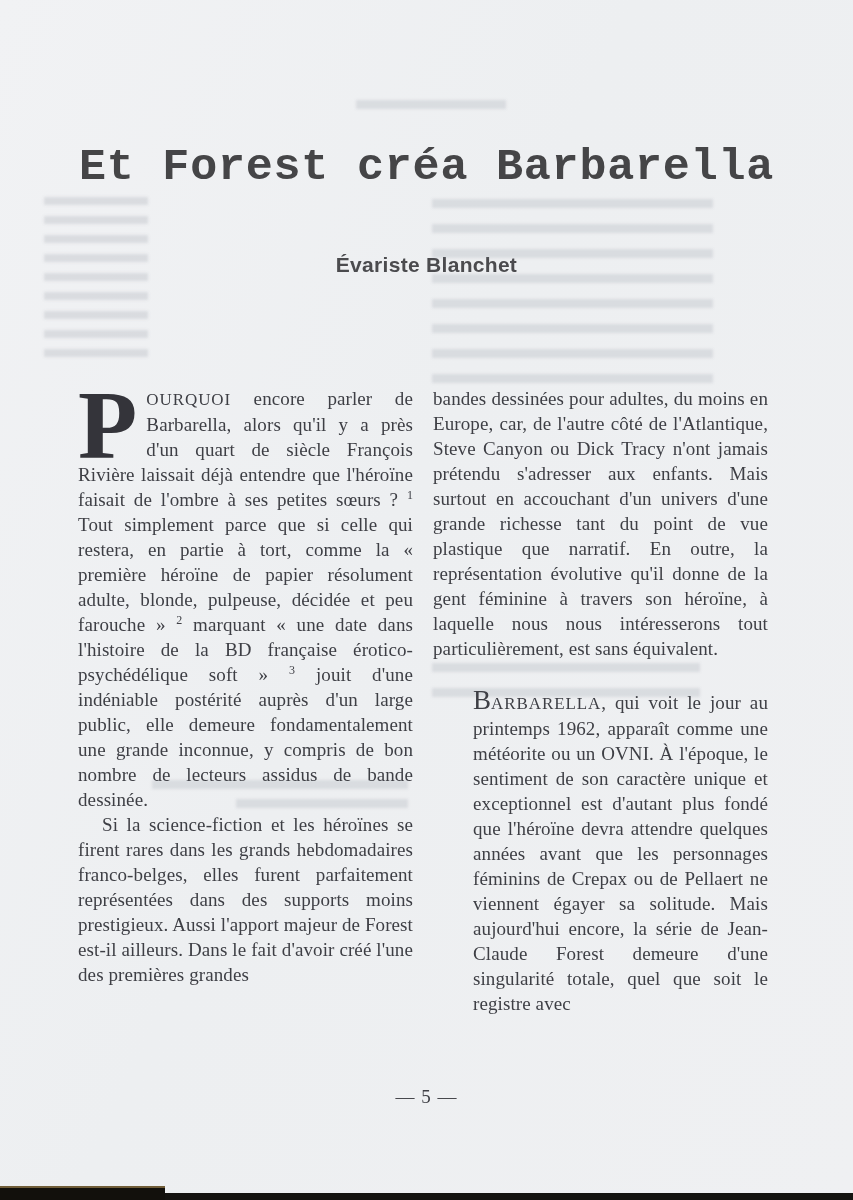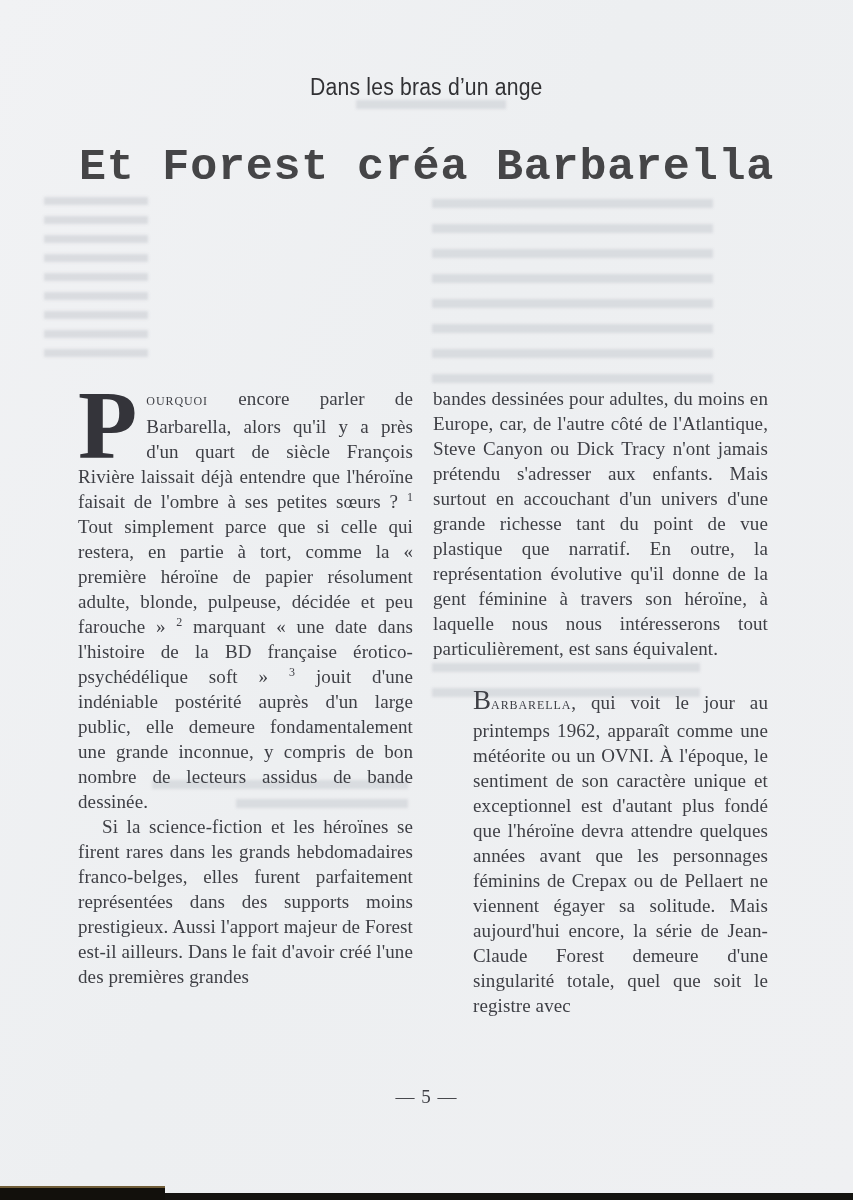--- a/index.html
+++ b/index.html
@@ -52,21 +52,21 @@
     color:#3e3f45;
   }
   .para.indent { text-indent:24px; }
   .para.para-gap { margin-top:29px;margin-left:40px; }
   .dropcap {
     float:left;
     font-size:97px; line-height:72px;
     padding:4px 9px 0 0;
     font-weight:600; color:#34343a;
   }
-  .lead-sc { font-size:12px; letter-spacing:0.9px; }
+  .lead-sc { font-size:17px; letter-spacing:0.9px; }
   .lead-cap { font-size:27px; line-height:0; }
   .sup { vertical-align:super; font-size:12px; line-height:0; }
   .ital { }
   
   .page-number {
     position:absolute; top:1086px; left:0; width:100%;
     text-align:center;
     font-size:19px; color:#3e3f45; letter-spacing:1px;
   }
   
@@ -97,26 +97,26 @@
   .bottom-bar-left {
     position:absolute; bottom:0; left:0; width:165px; height:12px;
     background:#12100c; border-top:2px solid #705d38;
   }
 </style>
 </head>
 <body>
 
 <div class="page">
 
-  <div class="running-header"><span class="rh-inner">Dans les bras d’un ange</span></div>
 
   <div class="bleed bleed-under-header"></div>
 
   <h1 class="main-title">Et Forest créa Barbarella</h1>
 
+  <div class="author">Évariste Blanchet</div>
 
   <div class="bleed bleed-left"></div>
   <div class="bleed bleed-right-top"></div>
   <div class="bleed bleed-right-mid"></div>
   <div class="bleed bleed-frag-1"></div>
   <div class="bleed bleed-frag-2"></div>
 
   <div class="columns">
     <div class="col">
       <p class="para"><span class="dropcap">P</span><span class="lead-sc">OURQUOI</span><span> encore parler de Barbarella, alors qu'il y a près d'un quart de siècle François Rivière laissait déjà entendre que l'héroïne faisait de l'ombre à ses petites sœurs ? </span><sup class="sup">1</sup><span> Tout simplement parce que si celle qui restera, en partie à tort, comme la « première héroïne de papier résolument adulte, blonde, pulpeuse, décidée et peu farouche » </span><sup class="sup">2</sup><span> marquant « une date dans l'histoire de la BD française érotico-psychédélique soft » </span><sup class="sup">3</sup><span> jouit d'une indéniable postérité auprès d'un large public, elle demeure fondamentalement une grande inconnue, y compris de bon nombre de lecteurs assidus de bande dessinée.</span></p>

